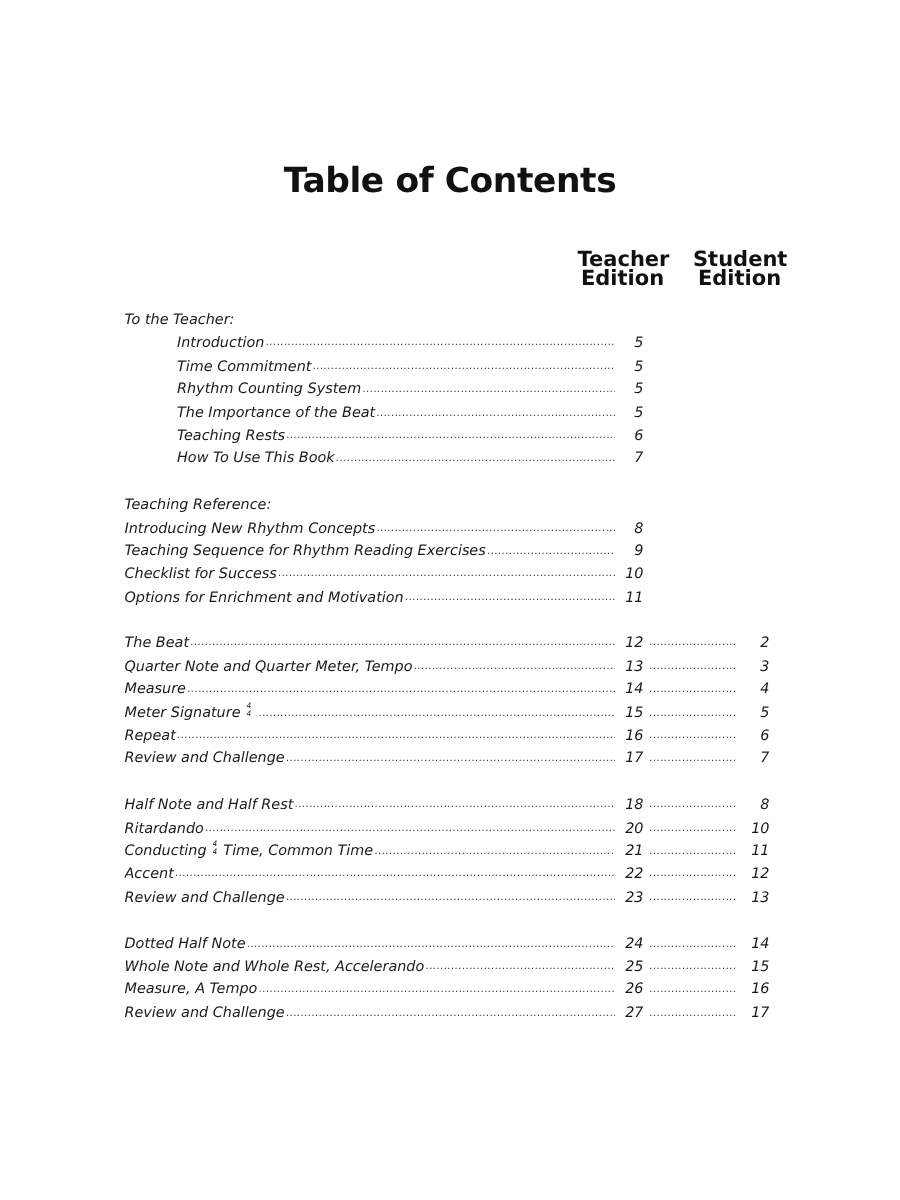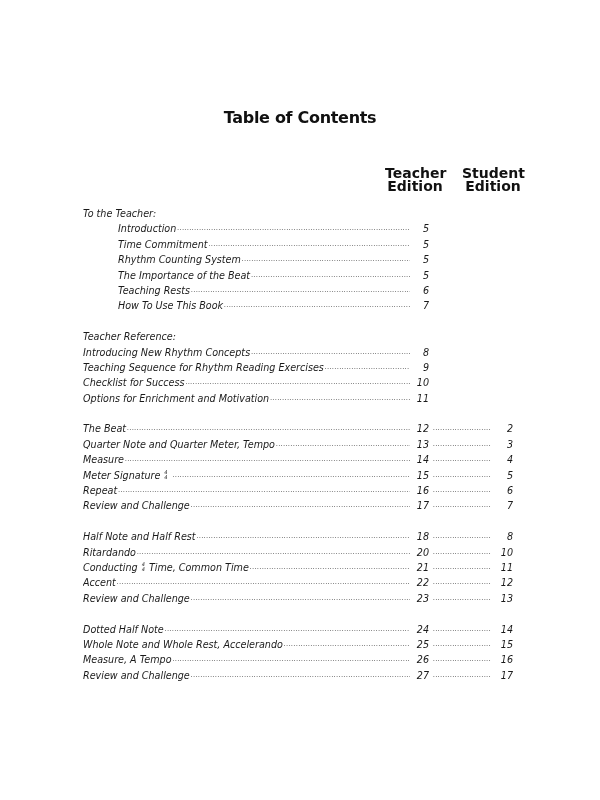--- a/index.html
+++ b/index.html
@@ -16,21 +16,21 @@
       color: #1a1a1a;
     }
     .title {
       position: absolute;
       left: 0;
       width: 600px;
       top: 108px;
       text-align: center;
       font-family: "DejaVu Sans", sans-serif;
       font-weight: bold;
-      font-size: 16px;
+      font-size: 23px;
       letter-spacing: -0.3px;
       color: #111;
     }
     .col-head {
       position: absolute;
       top: 167px;
       font-weight: bold;
       font-size: 14px;
       line-height: 13px;
       text-align: center;
@@ -166,21 +166,21 @@
       </div>
       <div class="row indent">
         <div class="label-wrap">
           <span class="label"><span>How To Use This Book</span></span>
           <span class="leader"></span>
         </div>
         <span class="tpage">7</span>
       </div>
     </div>
     <div class="section">
-      <div class="heading">Teacher Reference:</div>
+      <div class="heading">Teaching Reference:</div>
       <div class="row">
         <div class="label-wrap">
           <span class="label"><span>Introducing New Rhythm Concepts</span></span>
           <span class="leader"></span>
         </div>
         <span class="tpage">8</span>
       </div>
       <div class="row">
         <div class="label-wrap">
           <span class="label"><span>Teaching Sequence for Rhythm Reading Exercises</span></span>

